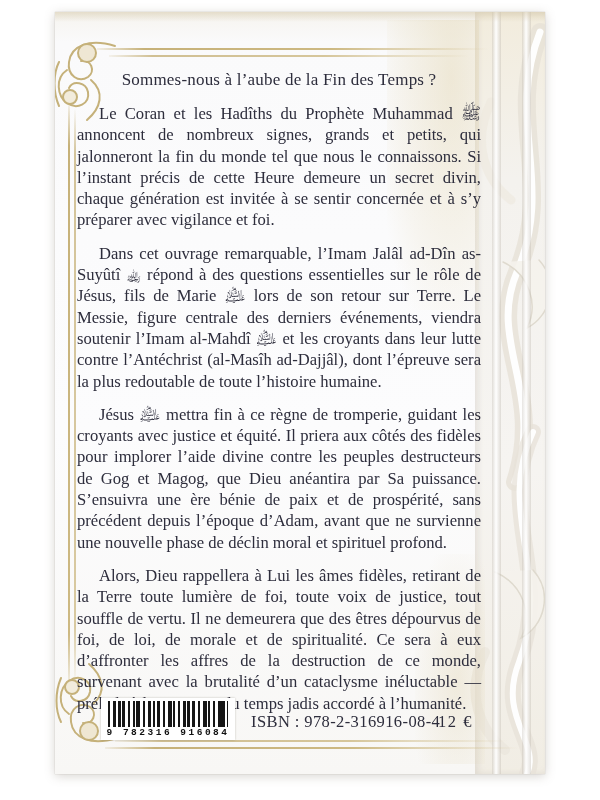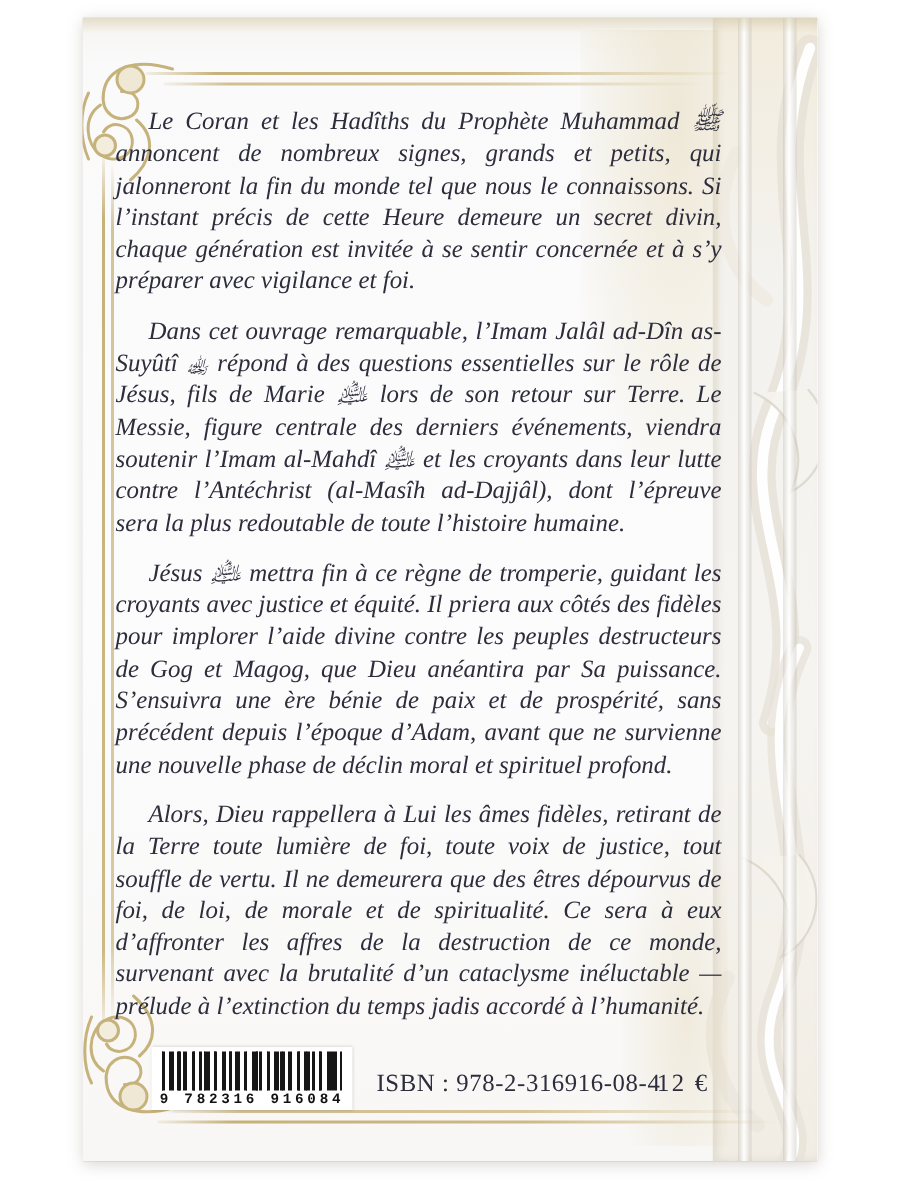--- a/index.html
+++ b/index.html
@@ -63,21 +63,21 @@
     color:#2d2d3c;
   }
   .content h1{
     font-size:17px;font-weight:normal;
     text-align:center;margin:0 0 13px 0;letter-spacing:.2px;
   }
   .content p{
     font-size:16.6px;line-height:21.3px;
     text-align:justify;text-indent:22px;
     margin:0 0 12px 0;
-    hyphens:auto;font-style:italic;-webkit-hyphens:auto;
+    hyphens:auto;-webkit-hyphens:auto;
   }
   
   .footer{position:absolute;left:0;top:684px;width:100%;height:54px;color:#2d2d3c;}
   .barcode{
     position:absolute;left:46px;top:2px;width:134px;height:42px;
     background:#ffffff;box-shadow:0 0 2px rgba(120,115,100,.4);
     padding:0;
   }
   .bars{
     position:absolute;left:7px;right:7px;top:3px;height:26px;
@@ -150,20 +150,21 @@
         <path d="M66 10 C40 2 22 10 20 26 C18 40 30 47 39 41 C47 35 42 23 32 25"></path>
         <circle cx="38" cy="17" r="9" fill="#efe7d2" stroke="#c3ae74"></circle>
         <path d="M18 34 C6 42 8 60 18 67 C28 74 41 68 39 56 C37 46 24 44 20 52"></path>
         <circle cx="21" cy="61" r="7" fill="#f2ecdb"></circle>
         <path d="M42 44 C56 56 52 72 38 84"></path>
         <path d="M10 26 C4 38 4 56 10 70"></path>
       </g>
     </svg>
 
     <div class="content">
+      <h1>Sommes-nous à l’aube de la Fin des Temps ?</h1>
       <p>Le Coran et les Hadîths du Prophète Muhammad ﷺ annoncent de nombreux signes, grands et petits, qui jalonneront la fin du monde tel que nous le connaissons. Si l’instant précis de cette Heure demeure un secret divin, chaque génération est invitée à se sentir concernée et à s’y préparer avec vigilance et foi.</p>
       <p>Dans cet ouvrage remarquable, l’Imam Jalâl ad-Dîn as-Suyûtî ﵀ répond à des questions essentielles sur le rôle de Jésus, fils de Marie ﵇ lors de son retour sur Terre. Le Messie, figure centrale des derniers événements, viendra soutenir l’Imam al-Mahdî ﵇ et les croyants dans leur lutte contre l’Antéchrist (al-Masîh ad-Dajjâl), dont l’épreuve sera la plus redoutable de toute l’histoire humaine.</p>
       <p>Jésus ﵇ mettra fin à ce règne de tromperie, guidant les croyants avec justice et équité. Il priera aux côtés des fidèles pour implorer l’aide divine contre les peuples destructeurs de Gog et Magog, que Dieu anéantira par Sa puissance. S’ensuivra une ère bénie de paix et de prospérité, sans précédent depuis l’époque d’Adam, avant que ne survienne une nouvelle phase de déclin moral et spirituel profond.</p>
       <p>Alors, Dieu rappellera à Lui les âmes fidèles, retirant de la Terre toute lumière de foi, toute voix de justice, tout souffle de vertu. Il ne demeurera que des êtres dépourvus de foi, de loi, de morale et de spiritualité. Ce sera à eux d’affronter les affres de la destruction de ce monde, survenant avec la brutalité d’un cataclysme inéluctable — prélude à l’extinction du temps jadis accordé à l’humanité.</p>
     </div>
 
     <div class="footer">
       <div class="barcode">
         <div class="bars"></div>
         <div class="digits">9 782316 916084</div>

